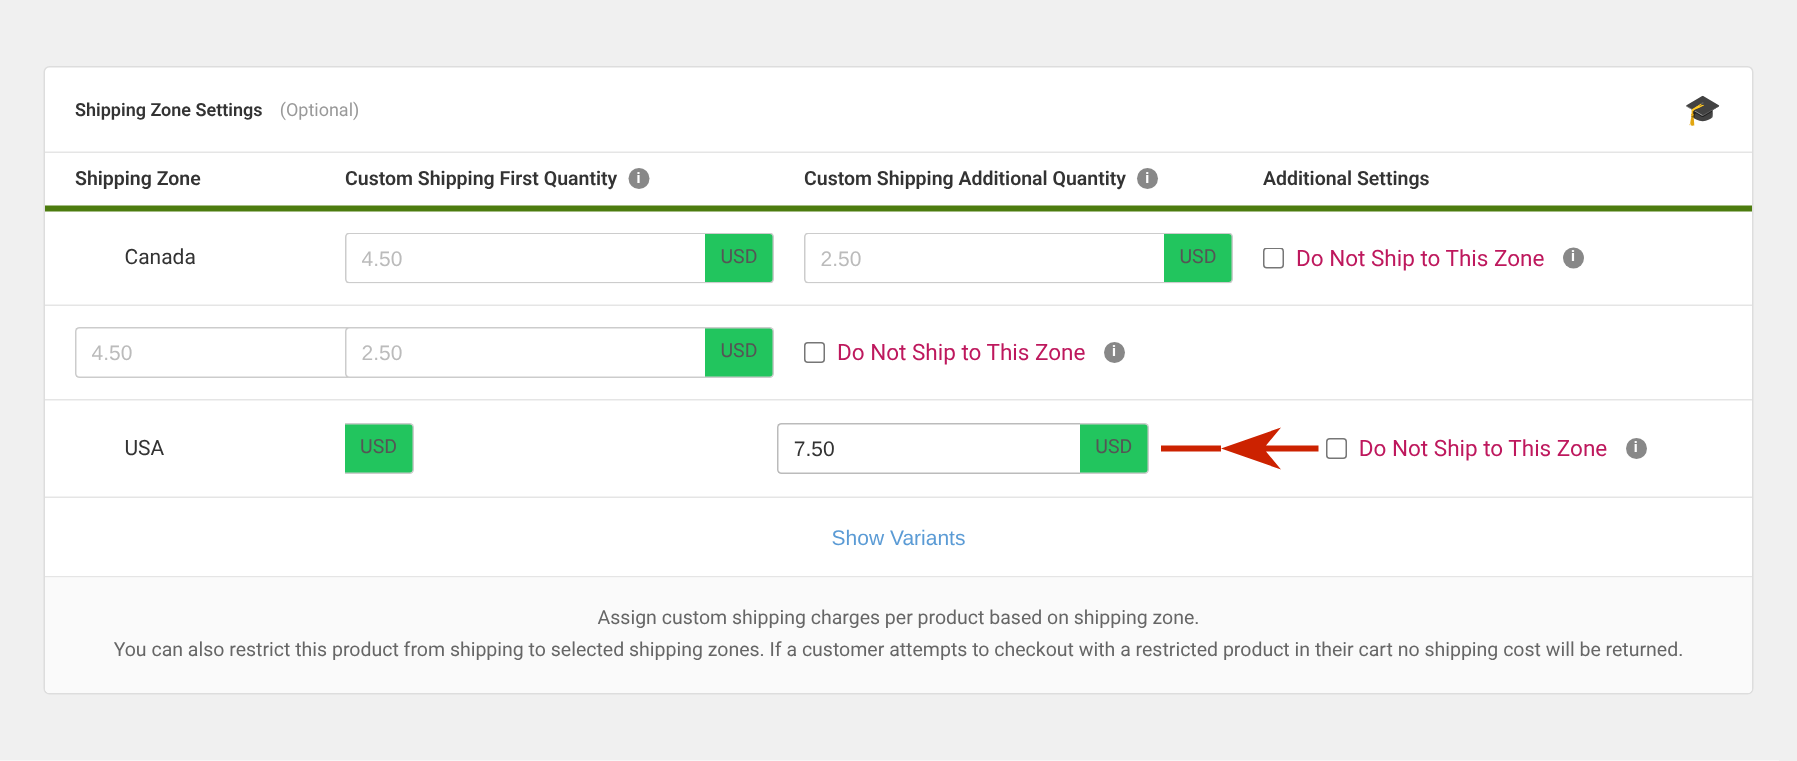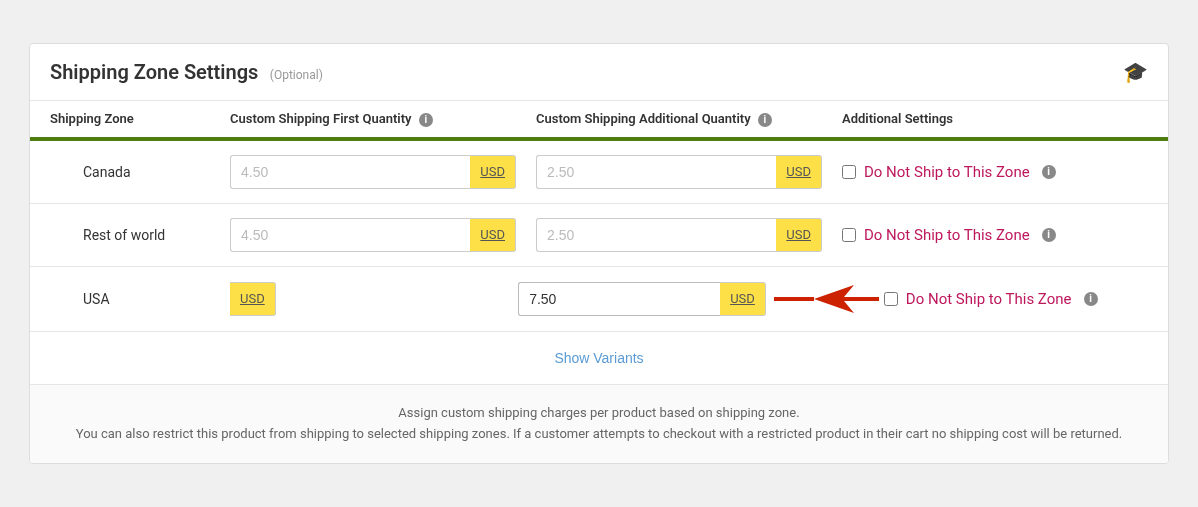--- a/index.html
+++ b/index.html
@@ -22,21 +22,21 @@
       overflow: hidden;
     }
     .card-header {
       padding: 16px 20px;
       border-bottom: 1px solid #e5e5e5;
       display: flex;
       align-items: center;
       justify-content: space-between;
     }
     .card-title {
-      font-size: 20px;
+      font-size: 12px;
       font-weight: 600;
       color: #333;
     }
     .card-title-optional {
       font-size: 12px;
       font-weight: normal;
       color: #999;
       margin-left: 8px;
     }
     .grad-cap-icon {
@@ -101,31 +101,30 @@
       height: 34px;
     }
     .input-field.active {
       color: #333;
       border-color: #bbb;
     }
     .input-field::placeholder {
       color: #bbb;
     }
     .currency-badge {
-      background: #fde047;
+      background: #22c55e;
       border: 1px solid #ccc;
       border-left: none;
       padding: 6px 10px;
       font-size: 13px;
       color: #555;
       height: 34px;
       display: flex;
       align-items: center;
       border-radius: 0 3px 3px 0;
-      text-decoration: underline;
     }
     .additional-settings {
       display: flex;
       align-items: center;
       gap: 8px;
     }
     .checkbox {
       width: 14px;
       height: 14px;
       cursor: pointer;
@@ -206,21 +205,20 @@
       <div class="currency-badge">USD</div>
     </div>
     <div class="additional-settings">
       <input type="checkbox" class="checkbox" style="">
       <span class="checkbox-label">Do Not Ship to This Zone</span>
       <span class="info-icon">i</span>
     </div>
   </div>
 
   <div class="table-row">
-    <div class="zone-name">Rest of world</div>
     <div class="input-group">
       <input type="text" class="input-field" placeholder="4.50" value="" style="">
       <div class="currency-badge">USD</div>
     </div>
     <div class="input-group">
       <input type="text" class="input-field" placeholder="2.50" value="" style="">
       <div class="currency-badge">USD</div>
     </div>
     <div class="additional-settings">
       <input type="checkbox" class="checkbox" style="">

